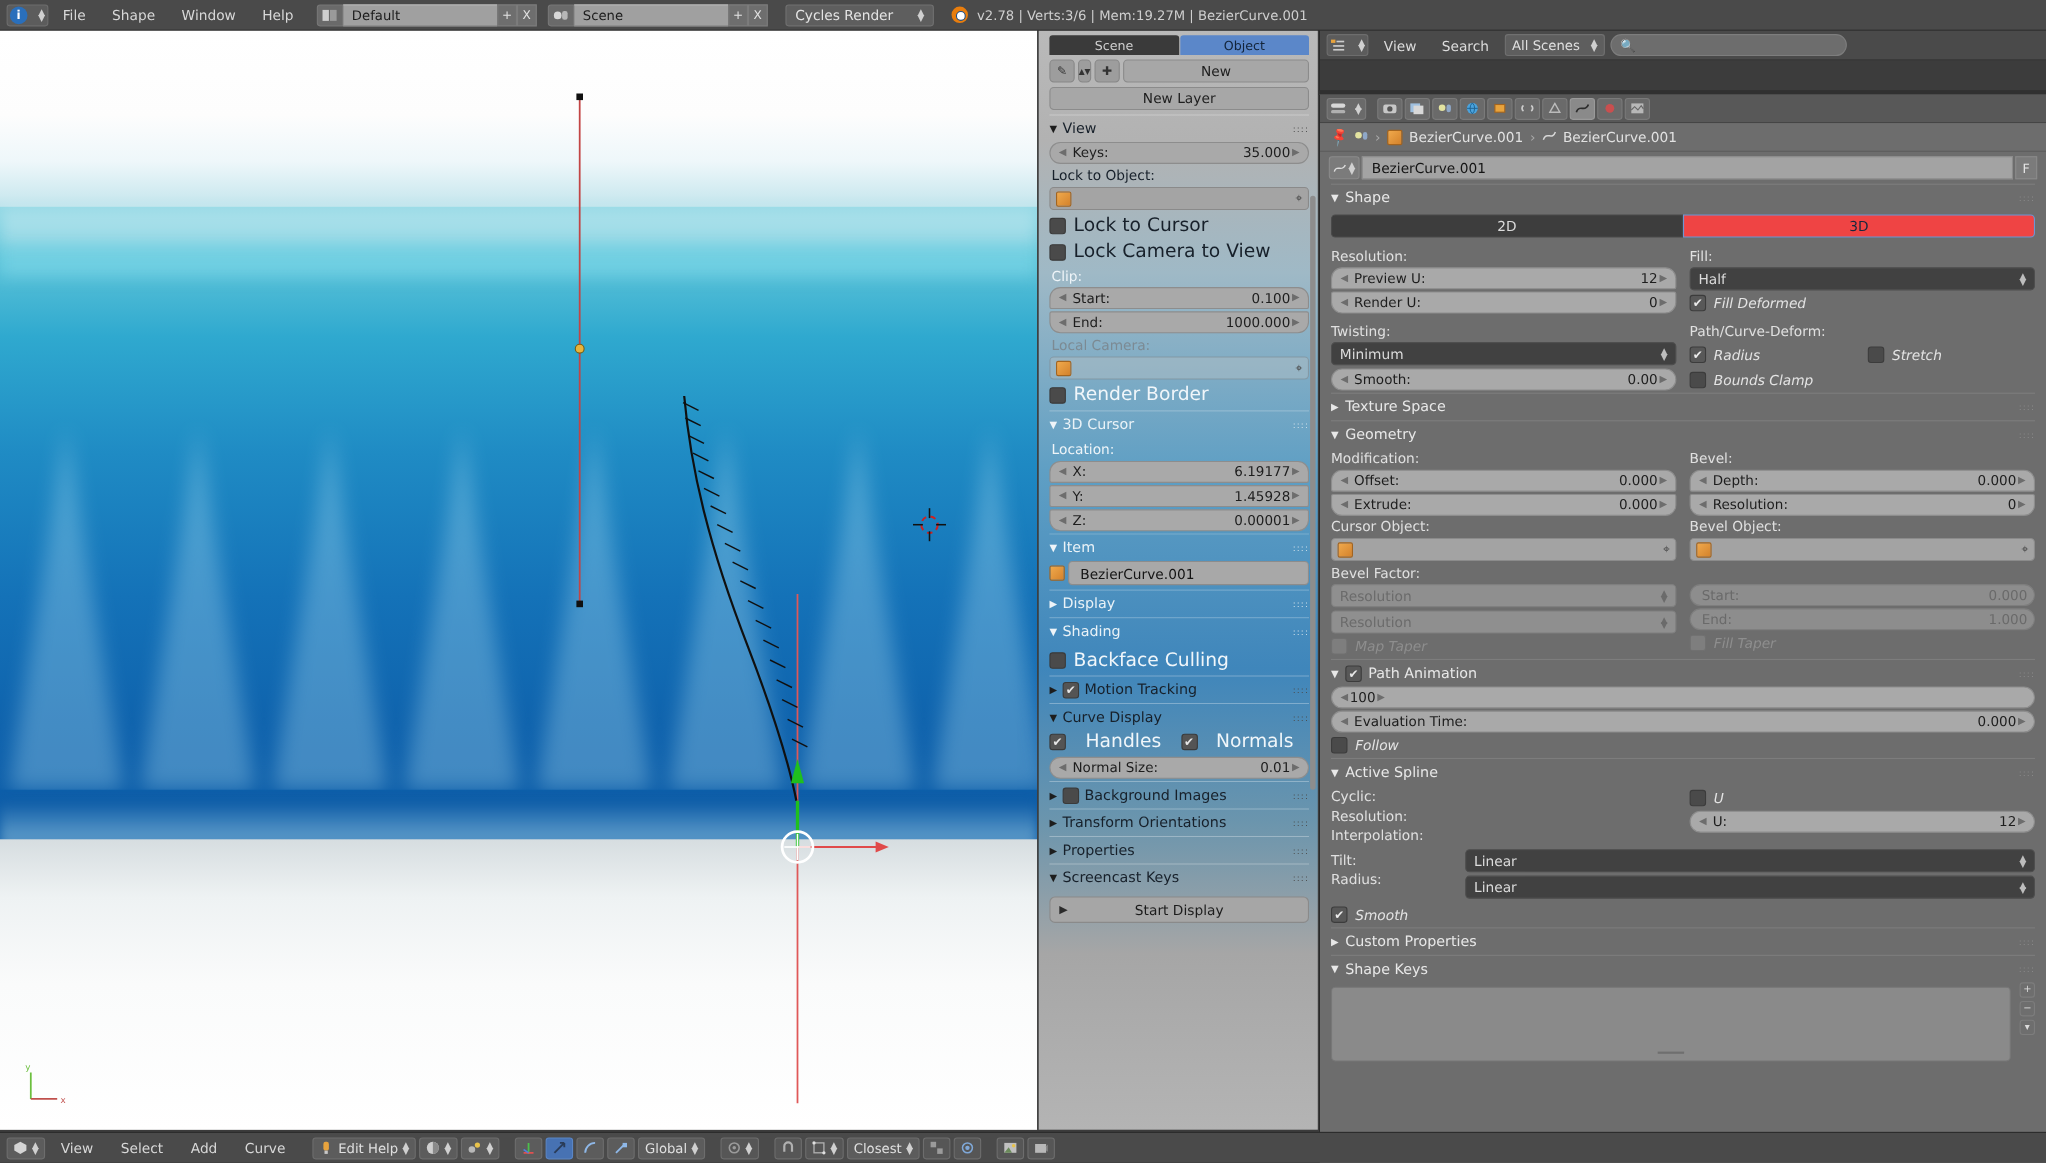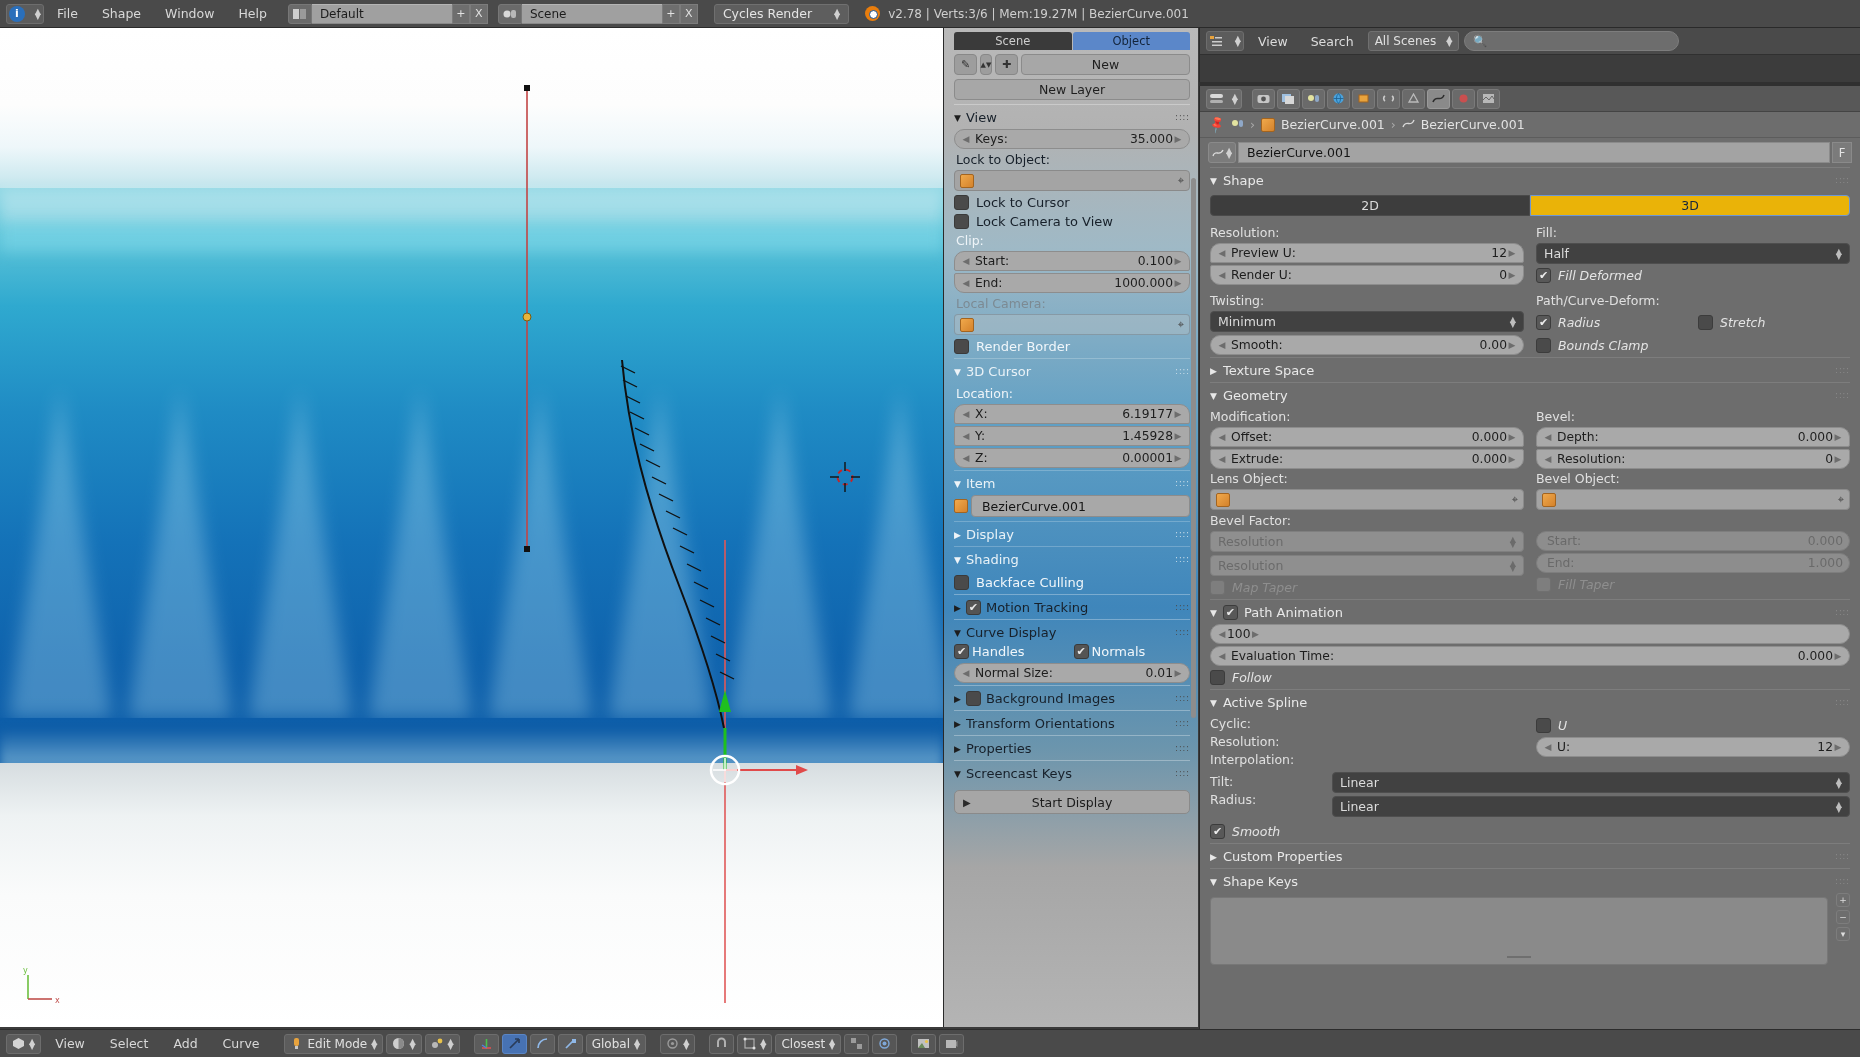--- a/index.html
+++ b/index.html
@@ -101,21 +101,21 @@
   .np-label.dim { color:#7c8a93; }
   .objfield { height:21px; background:#a4a4a4; border:1px solid #8a8a8a; border-radius:4px;
     display:flex; align-items:center; padding:0 5px; gap:5px; margin-bottom:4px; }
   .objfield.trans { background:rgba(180,190,195,.45); border-color:rgba(120,135,145,.6); }
   .cube-ico { width:14px; height:14px; background:linear-gradient(135deg,#f0a94c,#d4822b); border:1px solid #a3641f;
     border-radius:2px; }
   .dropper { margin-left:auto; font-size:11px; color:#4b4b4b; }
   .chk-row { display:flex; align-items:center; gap:7px; margin:4px 0; }
   .chkbox { width:15px; height:15px; background:#4a4a4a; border:1px solid #3a3a3a; border-radius:3px; }
   .chkbox.on { background:#545454; color:#e8e8e8; font-size:11px; display:flex; align-items:center; justify-content:center; }
-  .chk-lbl { font-size:13px; color:#17202a; }
+  .chk-lbl { font-size:17px; color:#17202a;text-align:center; }
   .chk-lbl.light { color:#f0f6fa; }
   .namefield { flex:1; height:22px; background:#a8a8a8; border:1px solid #8c8c8c; border-radius:4px;
     display:flex; align-items:center; padding:0 10px; color:#141414; font-size:12.5px; }
   .start-btn { height:24px; background:#a6a6a6; border:1px solid #8a8a8a; border-radius:5px;
     display:flex; align-items:center; justify-content:center; color:#1c1c1c; font-size:12.5px; margin-top:5px; position:relative;}
   .start-btn .play { position:absolute; left:8px; font-size:10px; color:#2b2b2b; }
   .np-scroll { position:absolute; right:2px; top:150px; width:5px; height:540px; background:#8d8d8d; border-radius:3px; }
 
   
   .outliner { position:absolute; left:1199px; top:28px; width:661px; height:58px;
@@ -152,21 +152,21 @@
     border-top:1px solid #7d7d7d; }
   .psec .tri { font-size:9px; }
   .psec .dots { margin-left:auto; color:#8c8c8c; letter-spacing:1px; font-size:8px; }
   .two-col { display:flex; gap:12px; }
   .col { flex:1; min-width:0; }
   .seg { display:flex; height:21px; margin:3px 0 7px 0; }
   .seg div { flex:1; display:flex; align-items:center; justify-content:center; font-size:12.5px; color:#dcdcdc;
     background:#3d3d3d; border:1px solid #4a4a4a; }
   .seg div:first-child { border-radius:4px 0 0 4px; }
   .seg div:last-child { border-radius:0 4px 4px 0; }
-  .seg div.on { background:#eab308; border-color:#6c96d4; color:#16273d; }
+  .seg div.on { background:#ef4444; border-color:#6c96d4; color:#16273d; }
   .plabel { font-size:12.5px; color:#e0e0e0; margin:2px 0 3px 0; }
   .pnum { height:20px; background:#a9a9a9; border:1px solid #8d8d8d; border-radius:10px;
     display:flex; align-items:center; padding:0 6px; margin-bottom:2px; color:#1d1d1d; font-size:12.3px; }
   .pnum.flat-top { border-radius:10px 10px 2px 2px; }
   .pnum.flat-bot { border-radius:2px 2px 10px 10px; }
   .pnum.wide { border-radius:10px; }
   .pnum .lbl { flex:1; margin-left:4px; }
   .pnum .ar { color:#6d6d6d; font-size:9px; width:10px; text-align:center; }
   .pnum.disabled { background:#8d8d8d; border-color:#7e7e7e; color:#6a6a6a; }
   .pselect { height:21px; background:#414141; border:1px solid #4e4e4e; border-radius:4px;
@@ -735,21 +735,21 @@
             <span class="lbl">Offset:</span>
             <span>0.000</span>
             <span class="ar">▶</span>
           </div>
           <div class="pnum flat-bot">
             <span class="ar">◀</span>
             <span class="lbl">Extrude:</span>
             <span>0.000</span>
             <span class="ar">▶</span>
           </div>
-          <div class="plabel">Lens Object:</div>
+          <div class="plabel">Cursor Object:</div>
           <div class="pobj">
             <span class="cube-ico"></span>
             <span></span>
             <span class="dropper">⌖</span>
           </div>
           <div class="plabel">Bevel Factor:</div>
           <div class="pselect disabled">
             <span>Resolution</span>
             <span class="ar2">
                 <span>▲</span>
@@ -914,21 +914,21 @@
     <div class="menu-item">View</div>
     <div class="menu-item">Select</div>
     <div class="menu-item">Add</div>
     <div class="menu-item">Curve</div>
     <div class="hdr-sep"></div>
     <div class="hdr-btn">
       <svg width="13" height="13">
           <rect x="4" y="1" width="5" height="8" rx="2" fill="#e8a33d"></rect>
           <rect x="5" y="9" width="3" height="3" fill="#c8c8c8"></rect>
         </svg>
-      <span>Edit Mode</span>
+      <span>Edit Help</span>
       <span class="arrows">
           <span>▲</span>
           <span>▼</span>
         </span>
     </div>
     <div class="hdr-btn">
       <svg width="13" height="13">
           <circle cx="6.5" cy="6.5" r="5.5" fill="#cfcfcf"></circle>
           <path d="M6.5 1 A5.5 5.5 0 0 1 6.5 12 Z" fill="#8a8a8a"></path>
         </svg>

